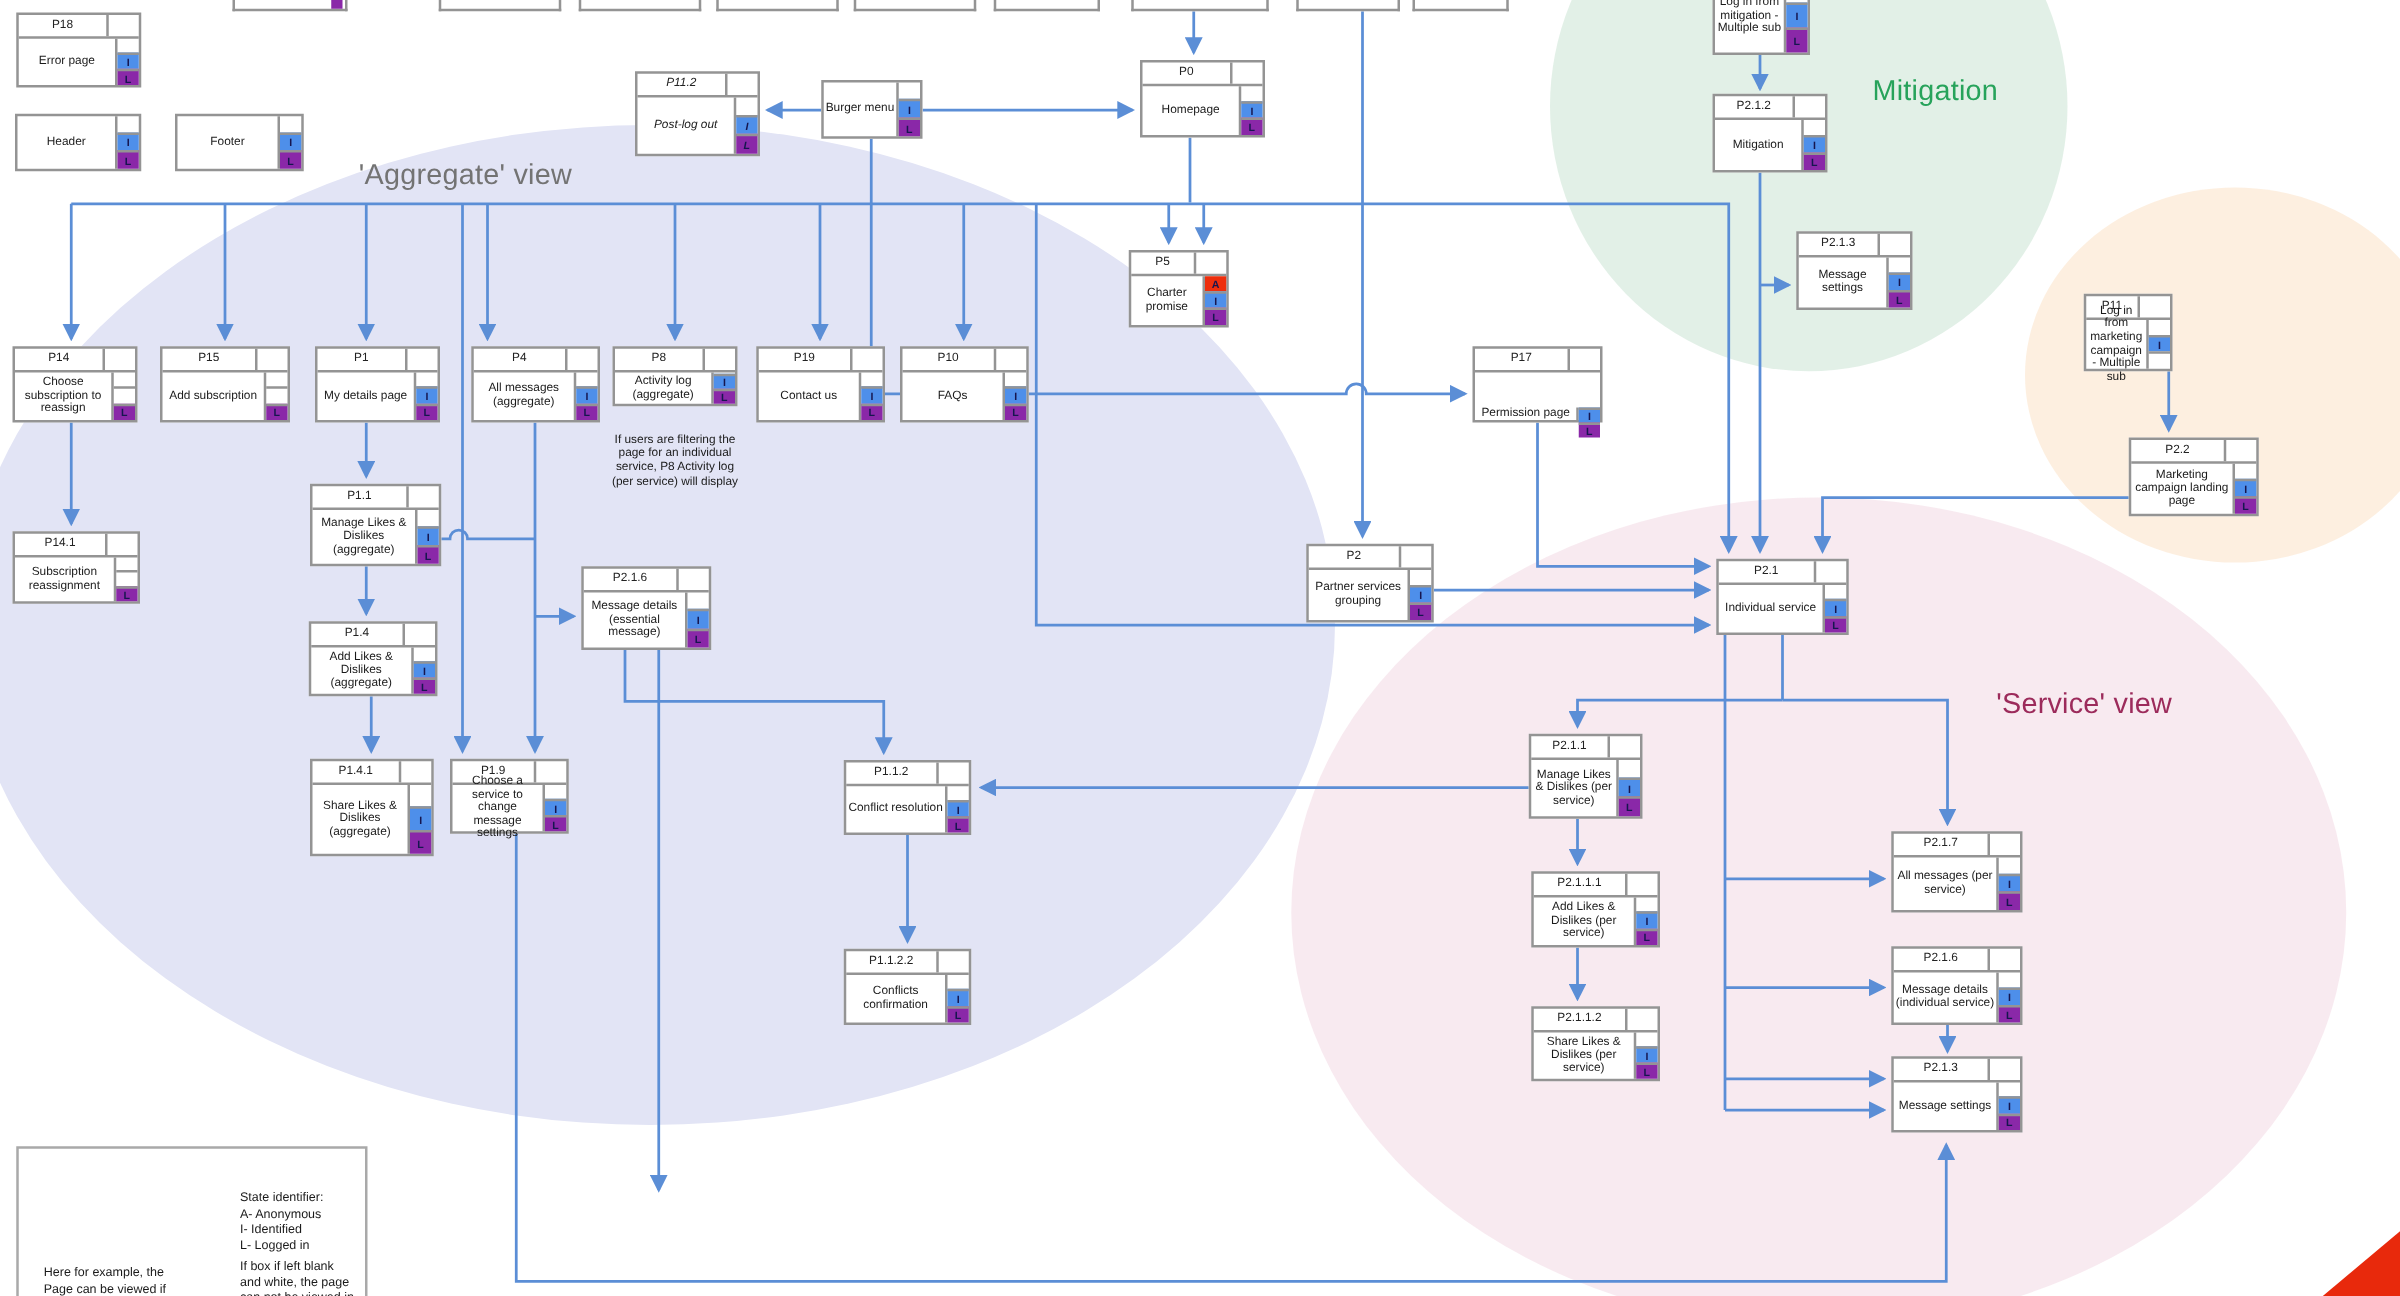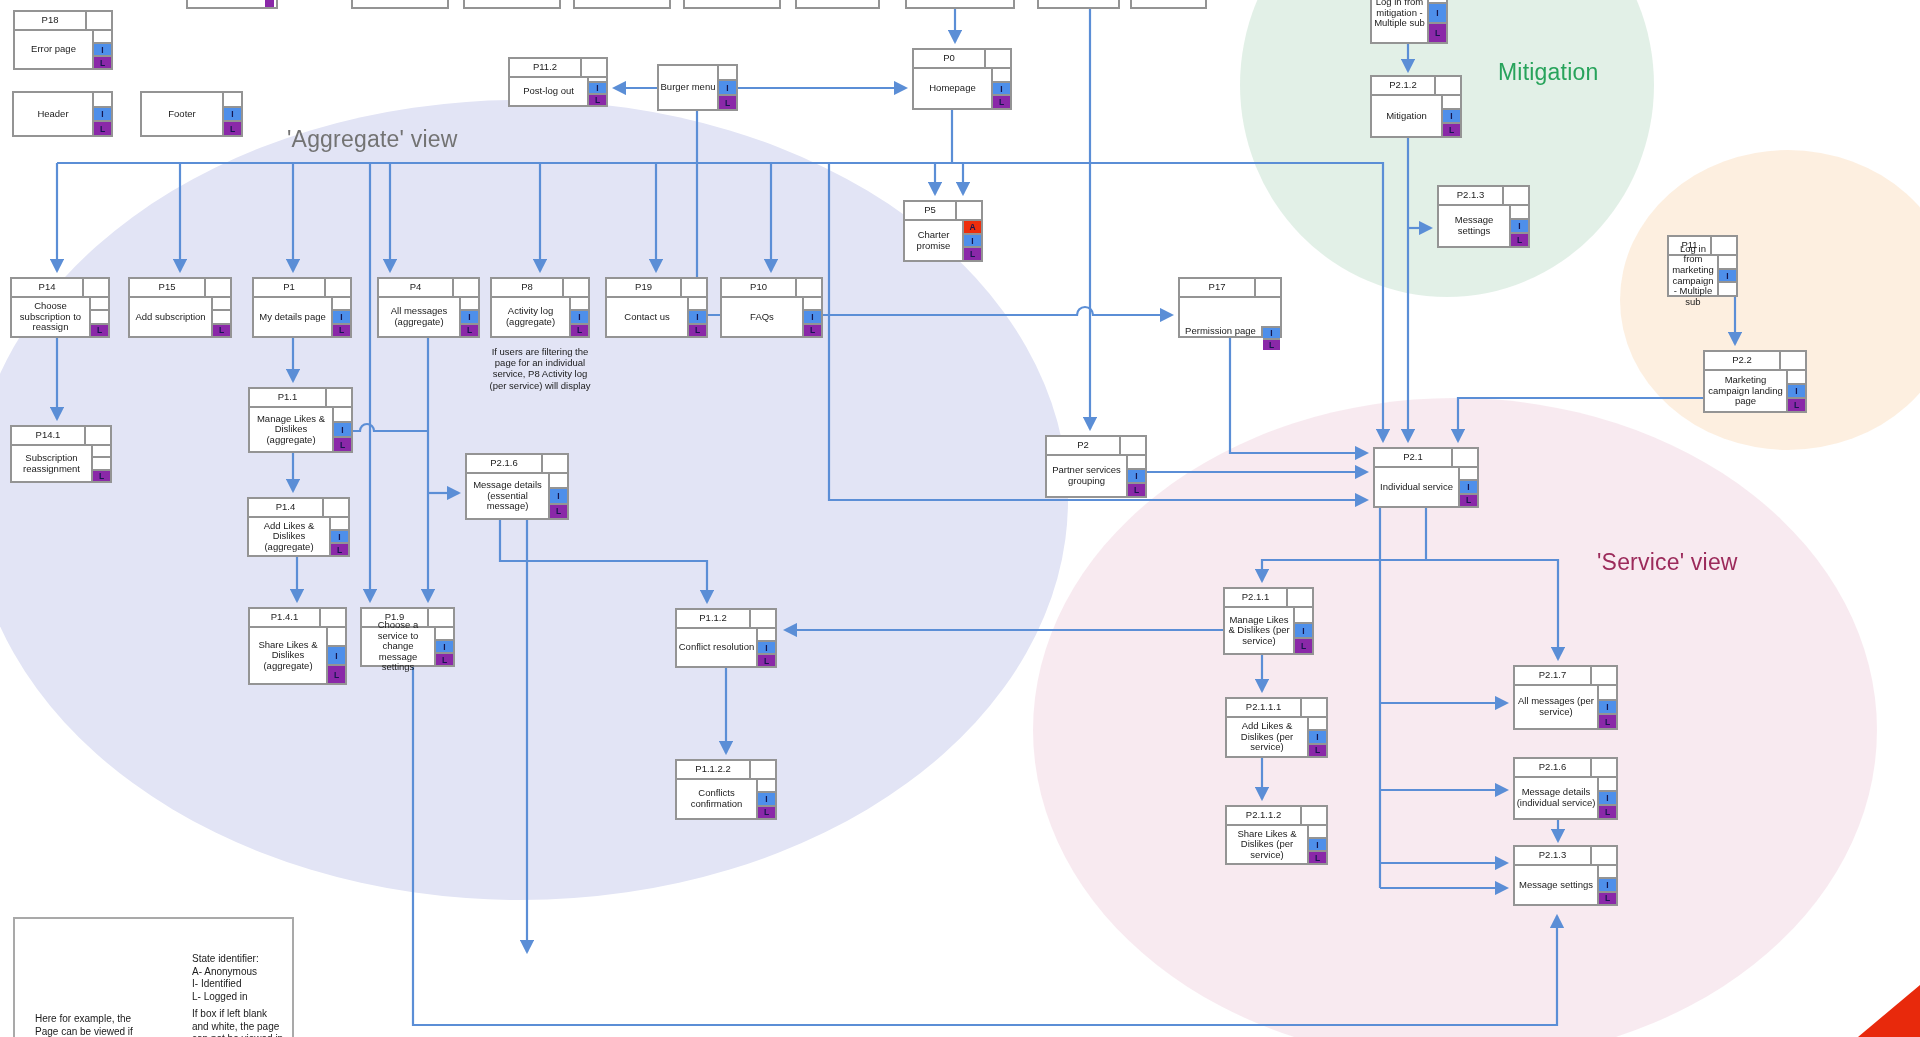--- a/index.html
+++ b/index.html
@@ -145,21 +145,21 @@
     <div class="pbox" style="left: 140px; top: 91px; width: 103px; height: 46px;">
       <div class="pb-body">
         <div class="pb-name">Footer</div>
         <div class="pb-states">
           <div class="st"></div>
           <div class="st" style="background: rgb(78, 143, 234);">I</div>
           <div class="st" style="background: rgb(138, 40, 168);">L</div>
         </div>
       </div>
     </div>
-    <div class="pbox" style="left: 508px; top: 57px; width: 100px; height: 50px;">
+    <div class="pbox" style="left: 508px; top: 57px; width: 100px; height: 68px; font-style: italic;">
       <div class="pb-head">
         <div class="pb-id">P11.2</div>
         <div class="pb-hcell"></div>
       </div>
       <div class="pb-body">
         <div class="pb-name">Post-log out</div>
         <div class="pb-states">
           <div class="st"></div>
           <div class="st" style="background: rgb(78, 143, 234);">I</div>
           <div class="st" style="background: rgb(138, 40, 168);">L</div>
@@ -333,21 +333,21 @@
       </div>
       <div class="pb-body">
         <div class="pb-name">All messages (aggregate)</div>
         <div class="pb-states">
           <div class="st"></div>
           <div class="st" style="background: rgb(78, 143, 234);">I</div>
           <div class="st" style="background: rgb(138, 40, 168);">L</div>
         </div>
       </div>
     </div>
-    <div class="pbox" style="left: 490px; top: 277px; width: 100px; height: 61px;">
+    <div class="pbox" style="left: 490px; top: 277px; width: 100px; height: 48px;">
       <div class="pb-head">
         <div class="pb-id">P8</div>
         <div class="pb-hcell"></div>
       </div>
       <div class="pb-body">
         <div class="pb-name">Activity log (aggregate)</div>
         <div class="pb-states">
           <div class="st"></div>
           <div class="st" style="background: rgb(78, 143, 234);">I</div>
           <div class="st" style="background: rgb(138, 40, 168);">L</div>

